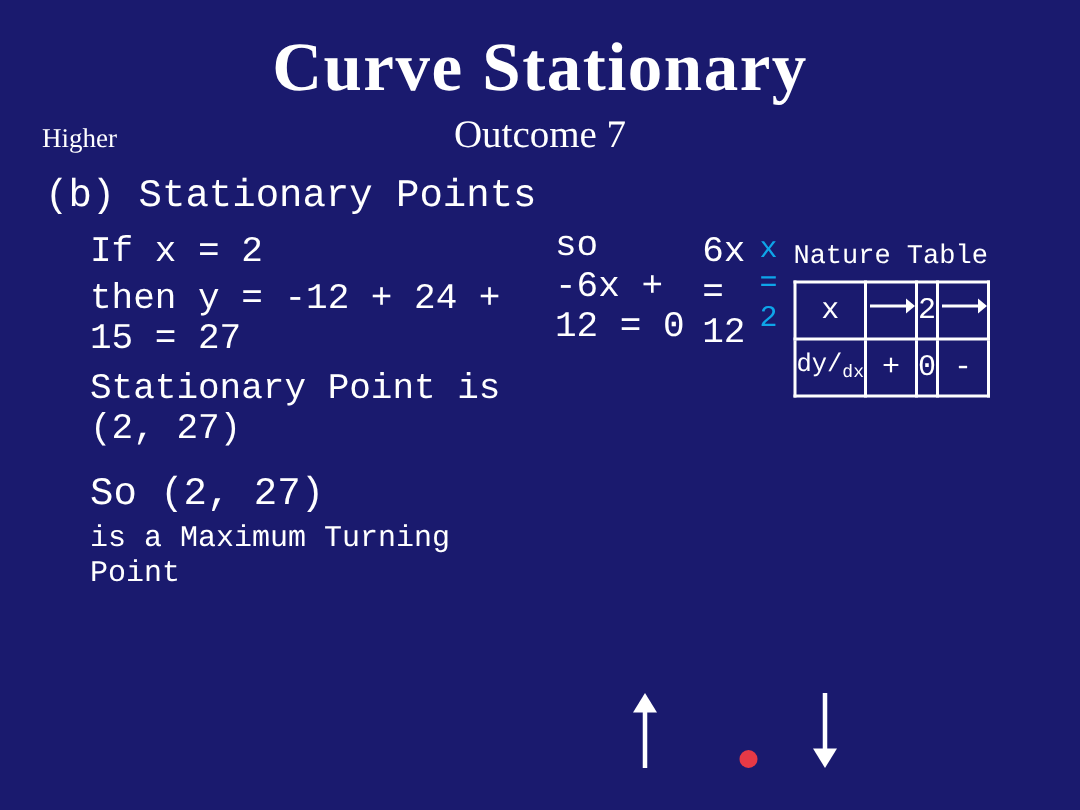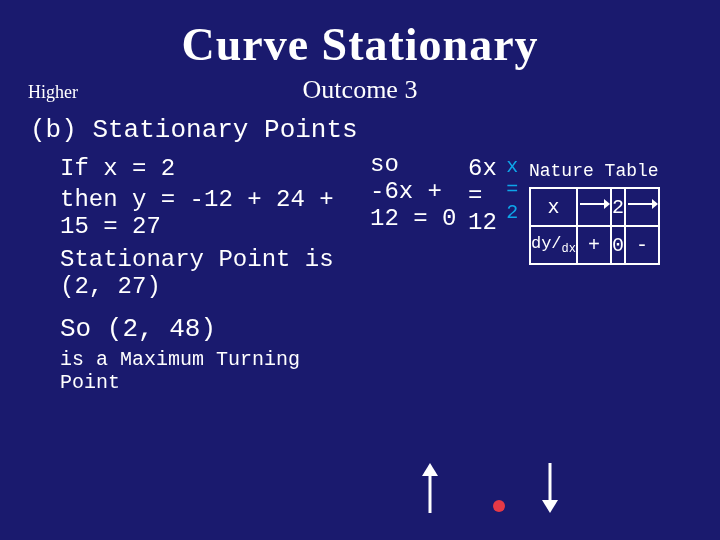--- a/index.html
+++ b/index.html
@@ -177,37 +177,37 @@
     }
 
   </style>
 </head>
 <body>
 
 <div class="title">Curve Stationary</div>
 
 <div class="higher-label">Higher</div>
 
-<div class="outcome">Outcome 3</div>
+<div class="outcome">Outcome 7</div>
 
 <div class="content">
   <div class="row-stationary">
     <span class="stationary-points">(b)  Stationary Points</span>
   </div>
 
   <div class="main-layout">
     <div class="left-col">
       <div class="so-line" style="text-align:left;padding-right:0;margin-top:2px"></div>
       <div class="if-x">If  x = 2</div>
       <div class="then-y">then  y = -12 + 24 + 15  =  27</div>
       <div class="stationary-nature-row" style="margin-top:6px">
         <div>
           <div class="stationary-point-text">Stationary Point is (2, 27)</div>
           <div style="margin-top:14px">
-            <div class="so-227">So  (2, 48)</div>
+            <div class="so-227">So  (2, 27)</div>
             <div class="max-turning">is a Maximum Turning Point</div>
           </div>
         </div>
       </div>
     </div>
 
     <div class="right-col" style="align-items:flex-start; padding-left:20px">
       <div class="so-line" style="text-align:left; margin-top:0; padding-right:0">
         so &nbsp;&nbsp; -6x + 12 = 0
       </div>

